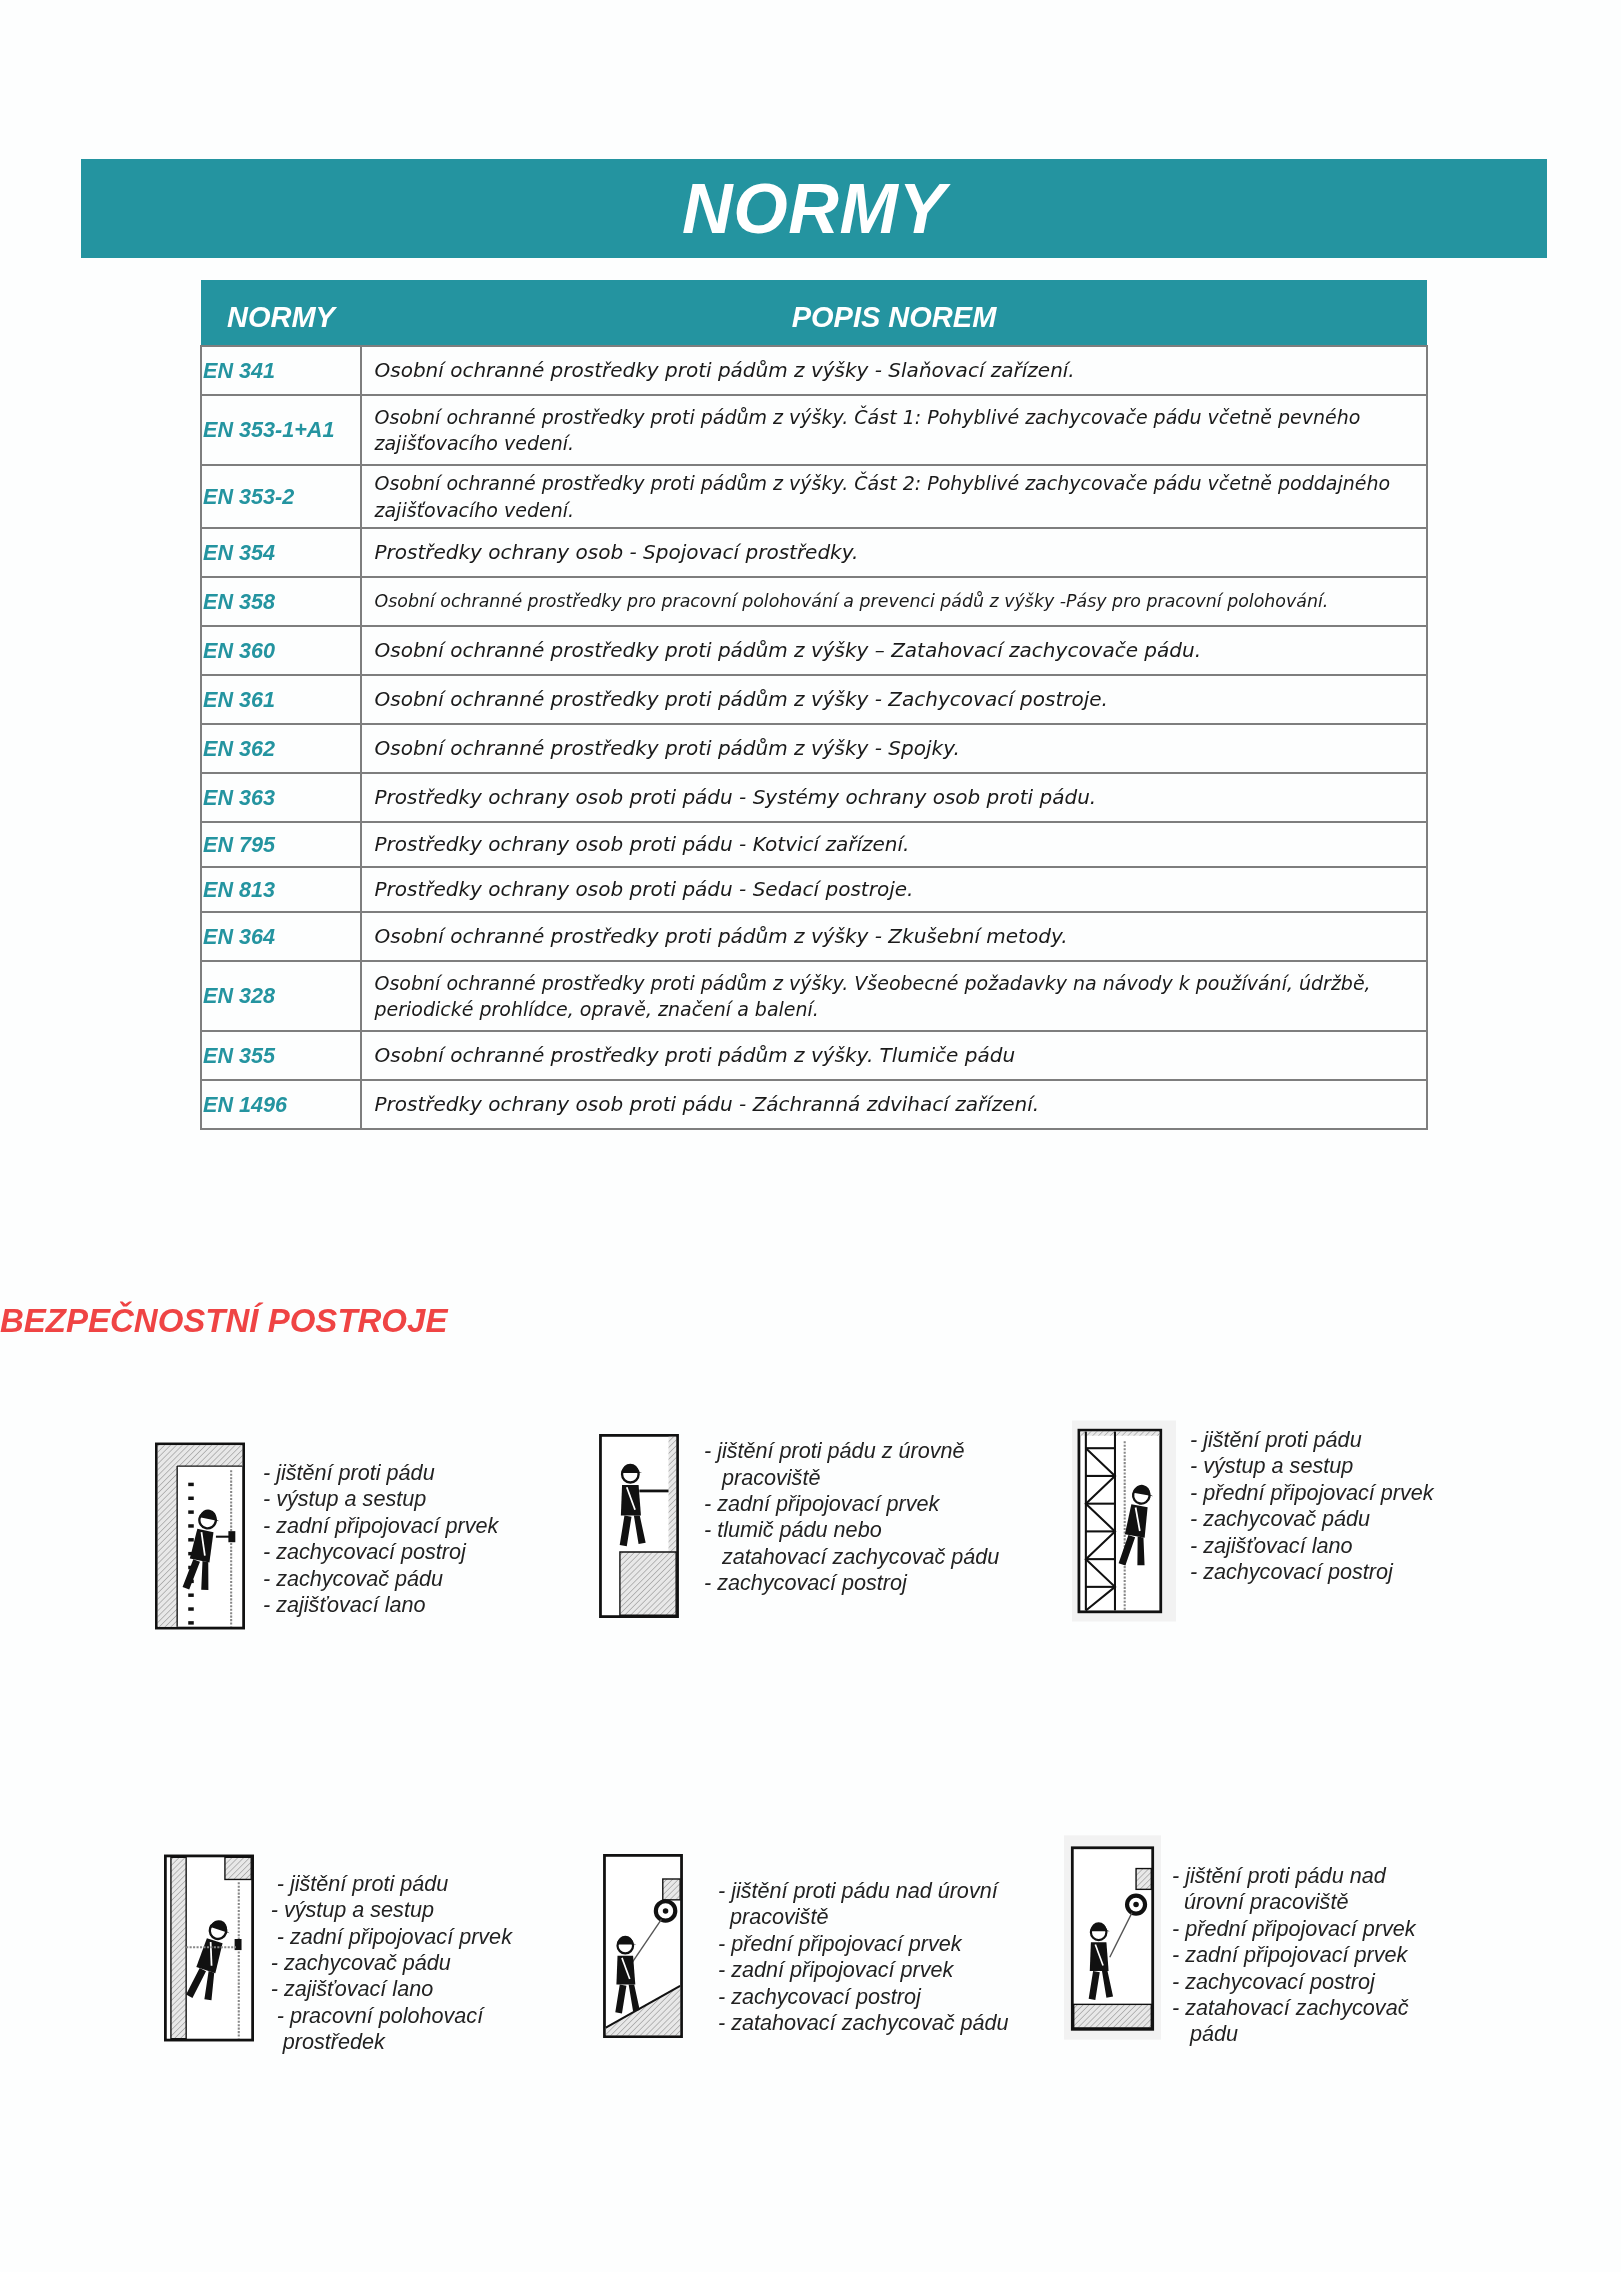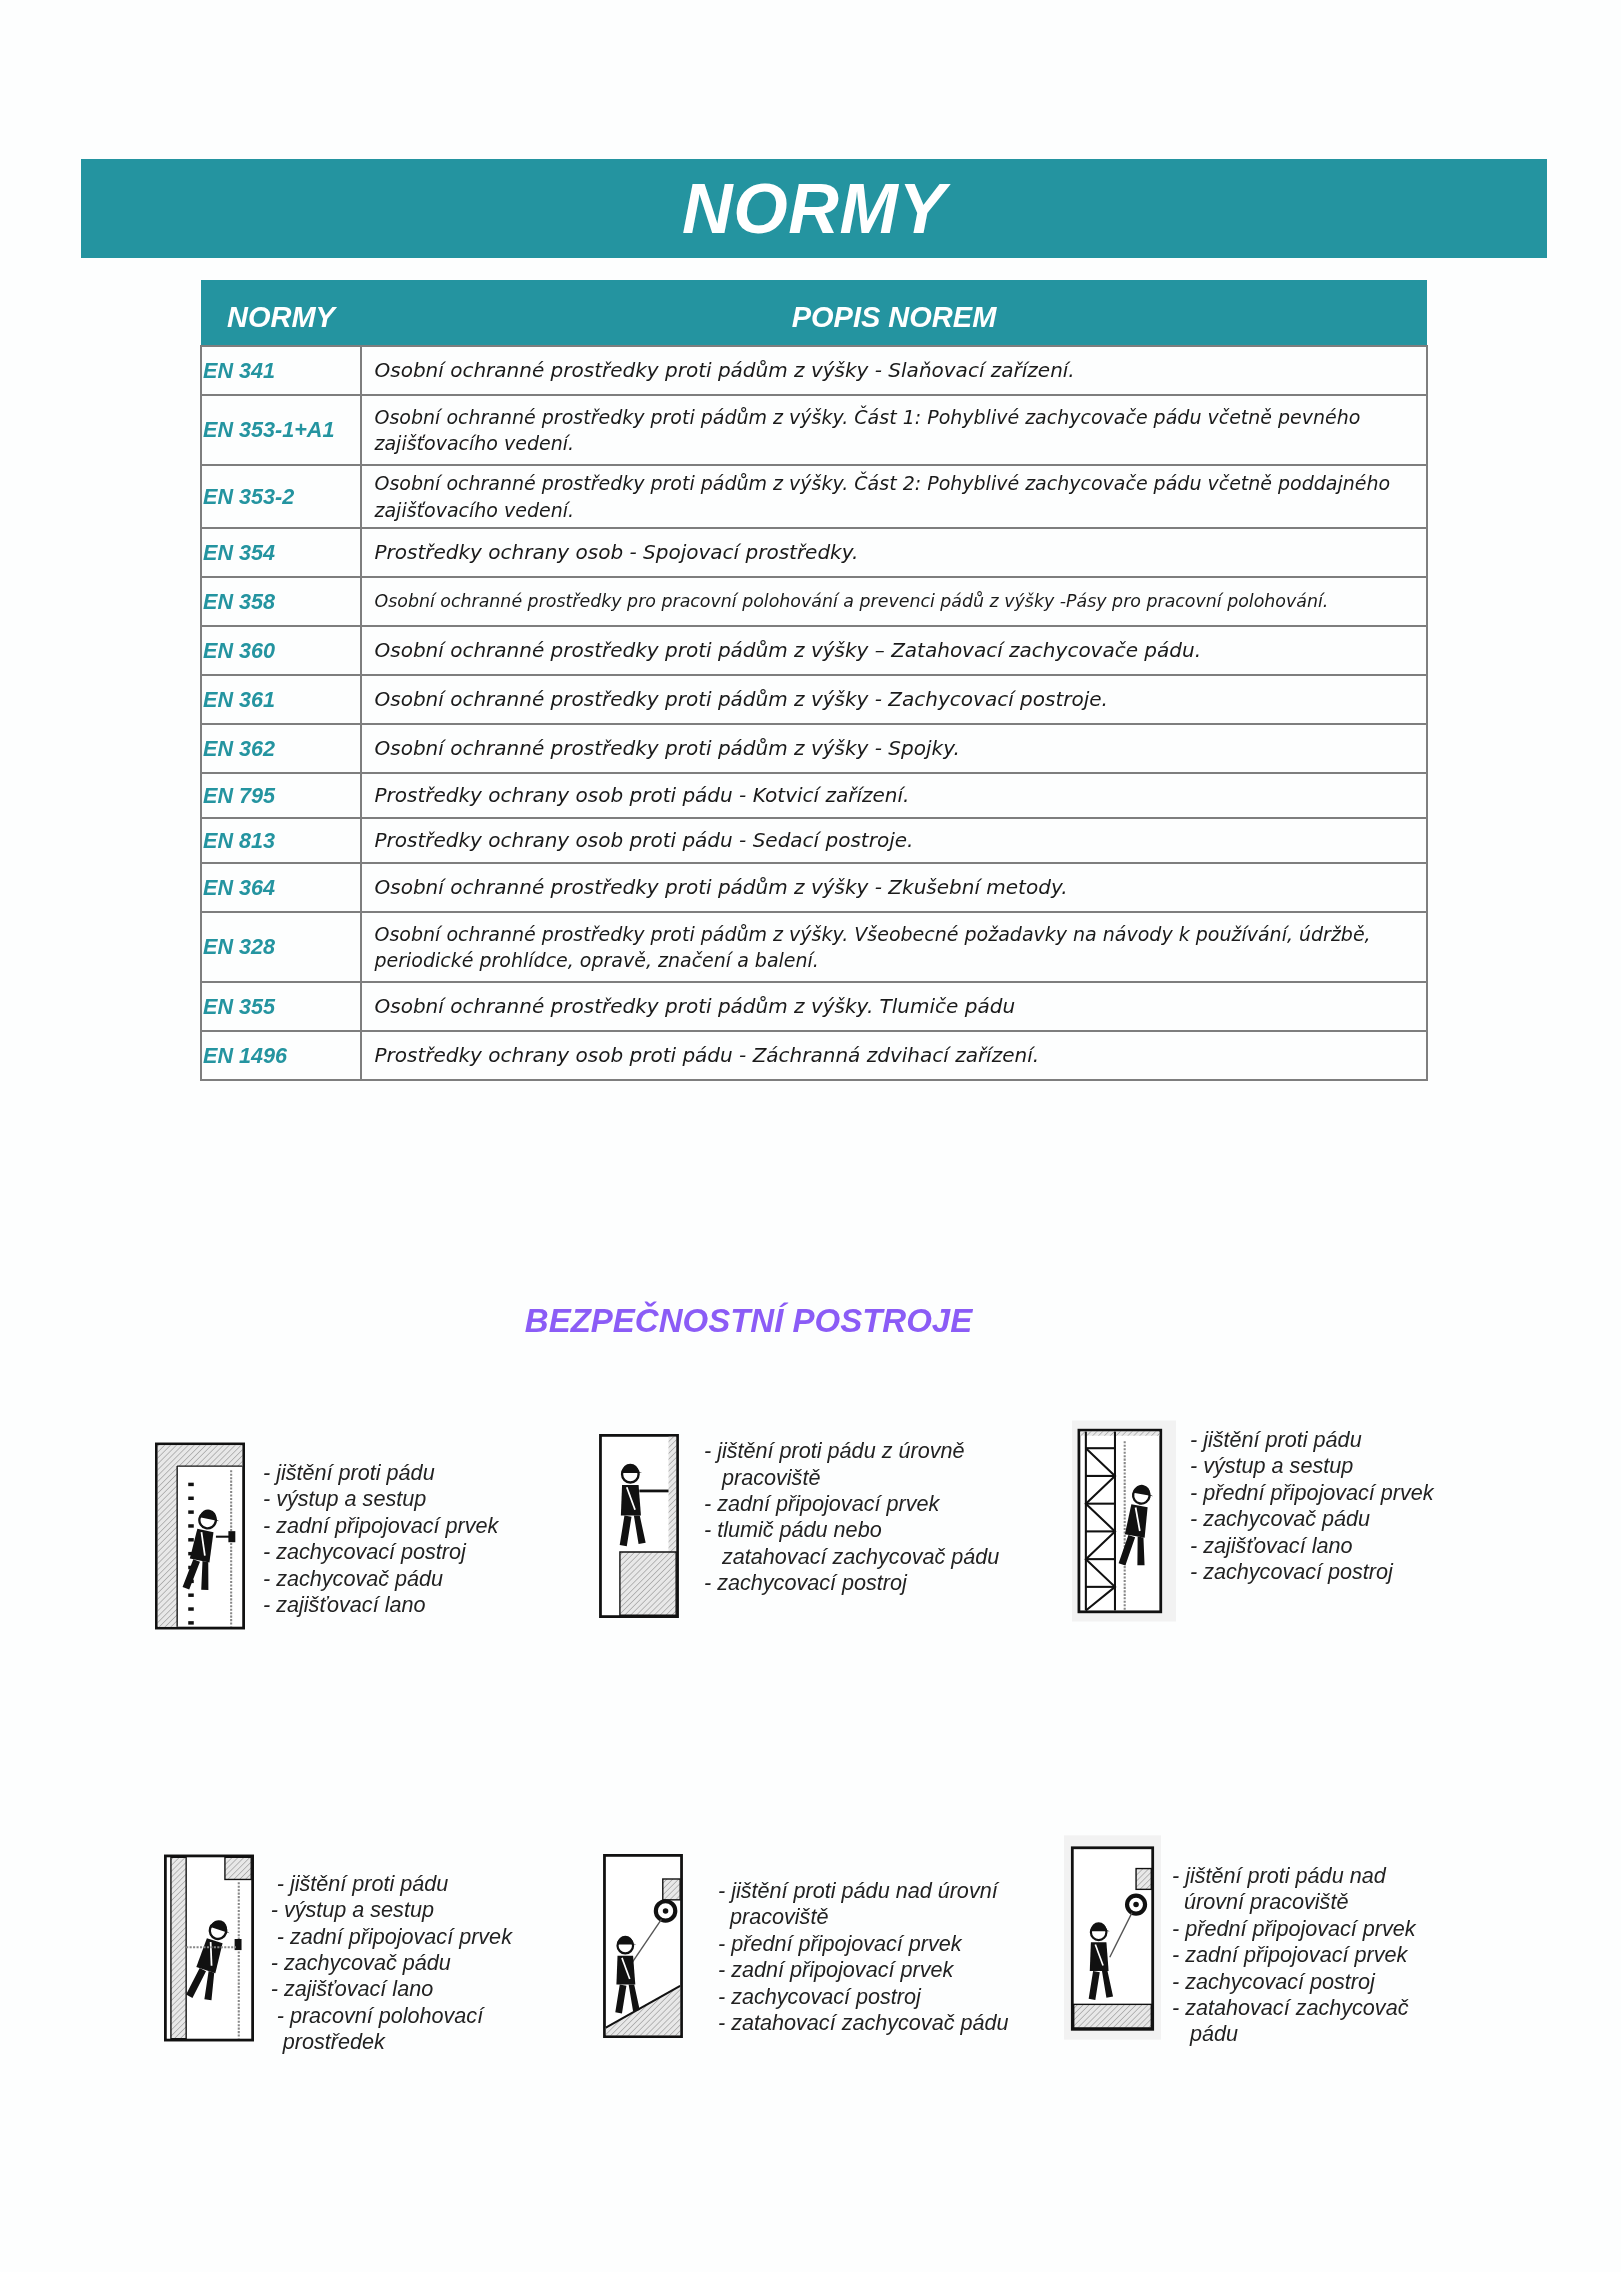--- a/index.html
+++ b/index.html
@@ -10,21 +10,21 @@
   .norms th { background:#2494a0; color:#fff; font-style:italic; font-weight:bold; font-size:29px; height:53px; padding-top:11px; }
   .norms th.c1 { width:156px; text-align:center; }
   .norms th.c2 { text-align:center; }
   .norms td { border:2.1px solid #7e7e7e; border-top:2.8px solid #7e7e7e; vertical-align:middle; }
   .norms td.code { color:#2494a0; font-weight:bold; font-style:italic; font-size:21.6px; text-align:left; width:156px; }
   .norms td.desc { font-family:"DejaVu Sans", sans-serif; font-style:italic; font-size:20px; color:#1a1a1a; padding:4.2px 12.5px; line-height:26.4px; }
   .norms td.desc.small { font-size:19px;font-style:italic; }
   .norms tr { height:49px; }
   .norms tr.tall { height:61px; }
   .norms tr.t2 { height:70px;padding-left:32px; }
-  .section-title { position:absolute; left:0; width:1622px; top:1302px; text-align:center; font-weight:bold; font-style:italic; font-size:33px; color:#8b5cf6; padding-right:125px; box-sizing:border-box; }
+  .section-title { position:absolute; left:0; width:1622px; top:1302px; font-weight:bold; font-style:italic; font-size:33px; color:#ef4444; padding-right:125px; box-sizing:border-box; }
   .card { position:absolute; display:flex; align-items:flex-start; }
   .card svg { flex:none; }
   .card ul { list-style:none; margin:0; padding:0; font-style:italic; font-size:21.6px; color:#222; line-height:26.4px; }
   .card li { white-space:pre; }
 </style>
 </head>
 <body>
 
 <div class="banner">
   <h1>NORMY</h1>
@@ -62,20 +62,24 @@
         <td class="code">EN 360</td>
         <td class="desc">Osobní ochranné prostředky proti pádům z výšky – Zatahovací zachycovače pádu.</td>
       </tr>
     <tr>
         <td class="code">EN 361</td>
         <td class="desc">Osobní ochranné prostředky proti pádům z výšky - Zachycovací postroje.</td>
       </tr>
     <tr>
         <td class="code">EN 362</td>
         <td class="desc">Osobní ochranné prostředky proti pádům z výšky - Spojky.</td>
+      </tr>
+    <tr>
+        <td class="code">EN 363</td>
+        <td class="desc">Prostředky ochrany osob proti pádu - Systémy ochrany osob proti pádu.</td>
       </tr>
     <tr style="height:45px">
         <td class="code">EN 795</td>
         <td class="desc">Prostředky ochrany osob proti pádu - Kotvicí zařízení.</td>
       </tr>
     <tr style="height:45px">
         <td class="code">EN 813</td>
         <td class="desc">Prostředky ochrany osob proti pádu - Sedací postroje.</td>
       </tr>
     <tr>

